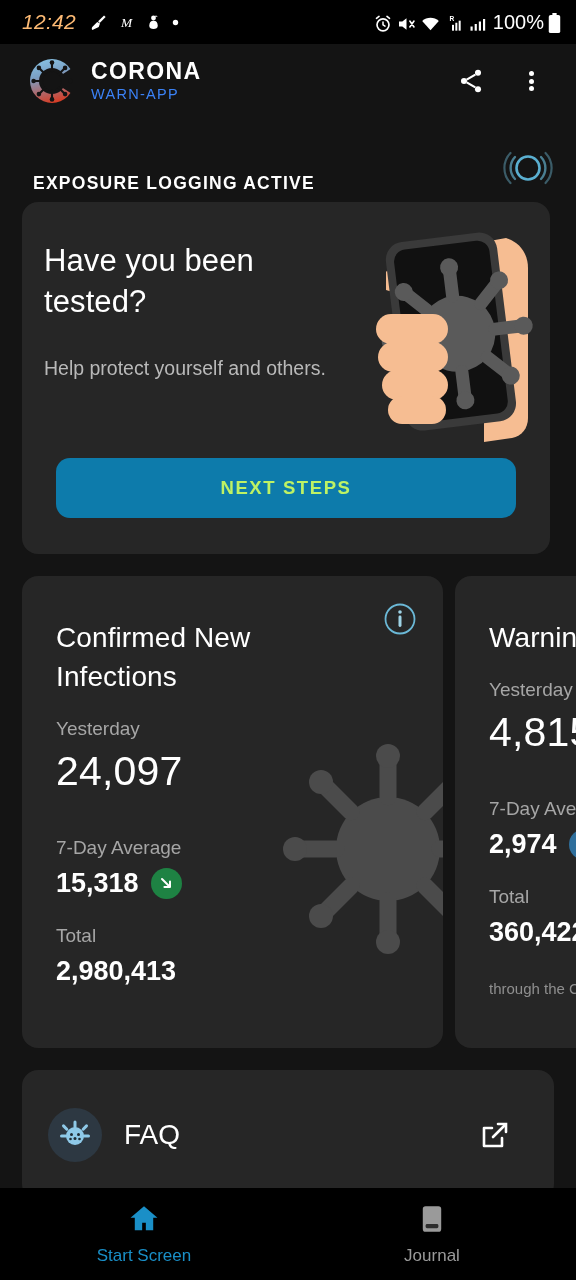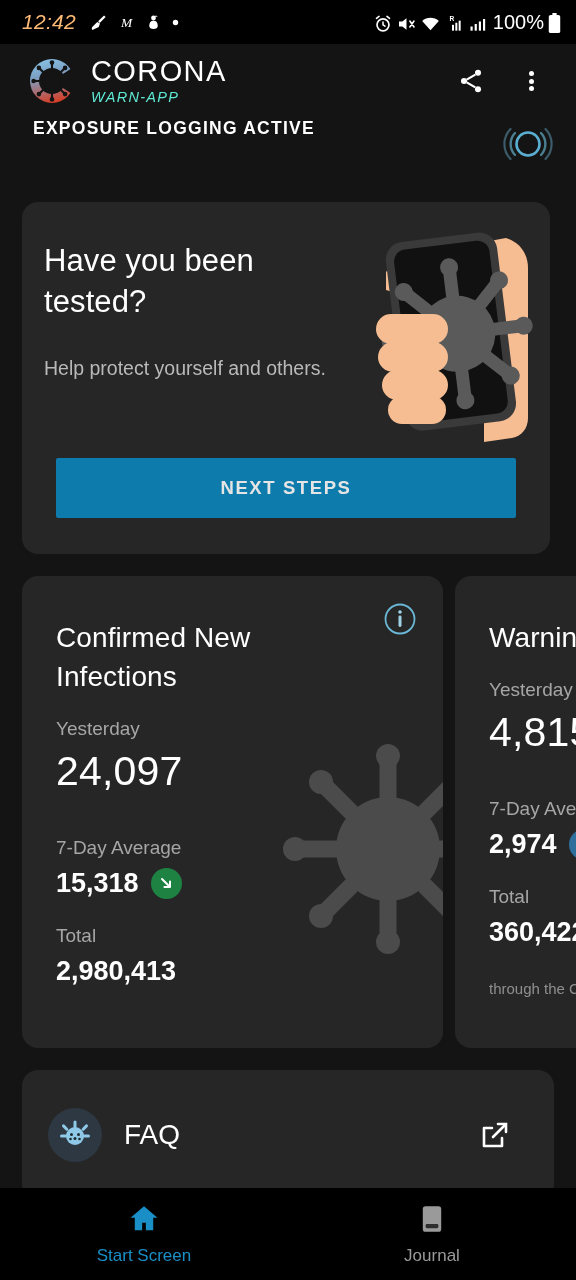--- a/index.html
+++ b/index.html
@@ -73,32 +73,31 @@
     gap: 13px;
   }
   .logo-mark {
     width: 52px;
     height: 52px;
     position: relative;
     flex: none;
   }
   .brand-text { line-height: 1; }
   .brand-top {
-    font-size: 29px;
+    font-size: 23px;
     letter-spacing: 1.4px;
-    font-weight: 400;
+    font-weight: 700;
     color: #fff;
     text-align: center;
   }
   .brand-sub {
     font-size: 14.5px;
     letter-spacing: 1.3px;
-    color: #5eead4;
+    color: #3b82f6;
     margin-top: 4px;
-    font-style: italic;
   }
   .header-actions {
     margin-left: auto;
     display: flex;
     align-items: center;
     gap: 26px;
     padding-right: 8px;
   }
   .hdr-btn {
     width: 34px; height: 34px;
@@ -107,21 +106,21 @@
   }
   .kebab-dot {
     width: 5px; height: 5px; border-radius: 50%;
     background: #fff; display: block; margin: 2.6px 0;
   }
 
   
   .exposure-row {
     height: 76px;
     display: flex;
-    align-items: flex-start;
+    align-items: flex-end;
     padding: 0 22px 0 33px;
     box-sizing: border-box;
   }
   .exposure-label {
     font-size: 17.5px;
     letter-spacing: 1.25px;
     font-weight: 700;
     color: #fff;
   }
   .exposure-ind {
@@ -171,22 +170,22 @@
     pointer-events: none;
   }
   .btn-primary {
     position: absolute;
     left: 34px;
     right: 34px;
     bottom: 36px;
     height: 60px;
     background: #0d7bab;
     border: none;
-    border-radius: 2px;
-    color: #e5e5e5;
+    border-radius: 14px;
+    color: #bef264;
     font-size: 18.5px;
     letter-spacing: 1.6px;
     font-weight: 700;
     font-family: "Liberation Sans", sans-serif;
     cursor: pointer;
     text-align: center;
   }
 
   
   .stats-strip {

